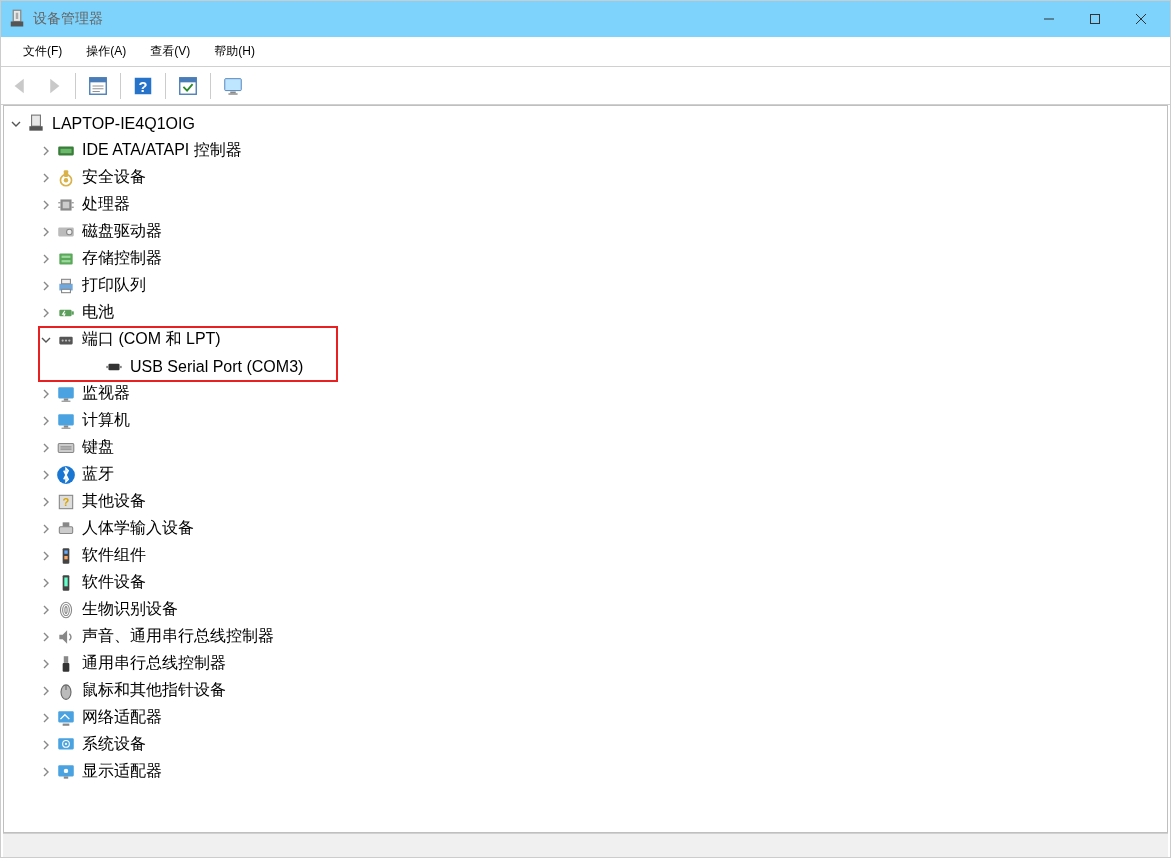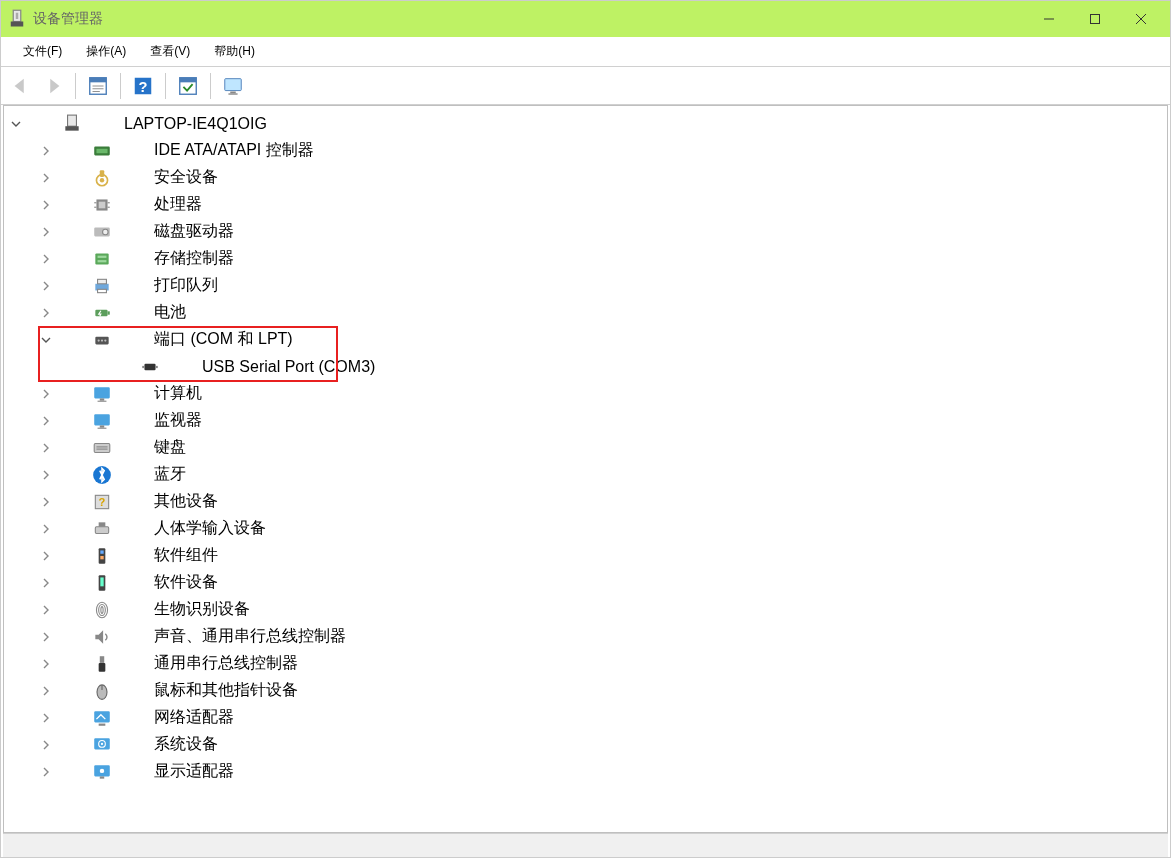--- a/index.html
+++ b/index.html
@@ -12,21 +12,21 @@
     height: 858px;
     overflow: hidden;
     border: 1px solid #ccc;
   }
   
   .titlebar {
     height: 36px;
     display: flex;
     align-items: center;
     padding: 0 6px;
-    background: #bef264;
+    background: #7dd3fc;
     color: #666;
     font-size: 14px;
   }
   .titlebar .app-icon {
     width: 20px; height: 20px;
     margin-right: 6px;
     display: inline-flex; align-items: center; justify-content: center;
   }
   .titlebar .title-text { flex: 1; }
   .window-controls { display: flex; }
@@ -86,21 +86,20 @@
   .tree-container::-webkit-scrollbar-button {
     background: #f0f0f0; height: 18px; border: 1px solid #d0d0d0;
     display: block;
   }
 
   .node {
     display: flex;
     align-items: center;
     height: 27px;
     white-space: nowrap;
-    gap: 36px;
   }
   .expander {
     width: 16px; height: 16px;
     display: inline-flex; align-items: center; justify-content: center;
     color: #666;
     font-size: 11px;
     margin-right: 2px;
   }
   .expander.none { visibility: hidden; }
   .node-icon {
@@ -373,36 +372,36 @@
               <path d="M3 1 L7 5 L3 9" fill="none" stroke="#888" stroke-width="1.4"></path>
             </svg>
           </span>
     <span class="node-icon">
             <svg viewBox="0 0 18 18">
               <rect x="2" y="3" width="14" height="10" fill="#4aa3e0" rx="1"></rect>
               <rect x="7" y="13" width="4" height="2" fill="#888"></rect>
               <rect x="5" y="15" width="8" height="1" fill="#888"></rect>
             </svg>
           </span>
-    <span class="node-label">计算机</span>
+    <span class="node-label">监视器</span>
         </div>
         <div class="node indent-1">
     <span class="expander">
             <svg width="10" height="10" viewBox="0 0 10 10">
               <path d="M3 1 L7 5 L3 9" fill="none" stroke="#888" stroke-width="1.4"></path>
             </svg>
           </span>
     <span class="node-icon">
             <svg viewBox="0 0 18 18">
               <rect x="2" y="3" width="14" height="10" fill="#4aa3e0" rx="1"></rect>
               <rect x="7" y="13" width="4" height="2" fill="#888"></rect>
               <rect x="5" y="15" width="8" height="1" fill="#888"></rect>
             </svg>
           </span>
-    <span class="node-label">监视器</span>
+    <span class="node-label">计算机</span>
         </div>
         <div class="node indent-1">
     <span class="expander">
             <svg width="10" height="10" viewBox="0 0 10 10">
               <path d="M3 1 L7 5 L3 9" fill="none" stroke="#888" stroke-width="1.4"></path>
             </svg>
           </span>
     <span class="node-icon">
             <svg viewBox="0 0 18 18">
               <rect x="2" y="5" width="14" height="8" fill="#ccc" stroke="#888" rx="1"></rect>

